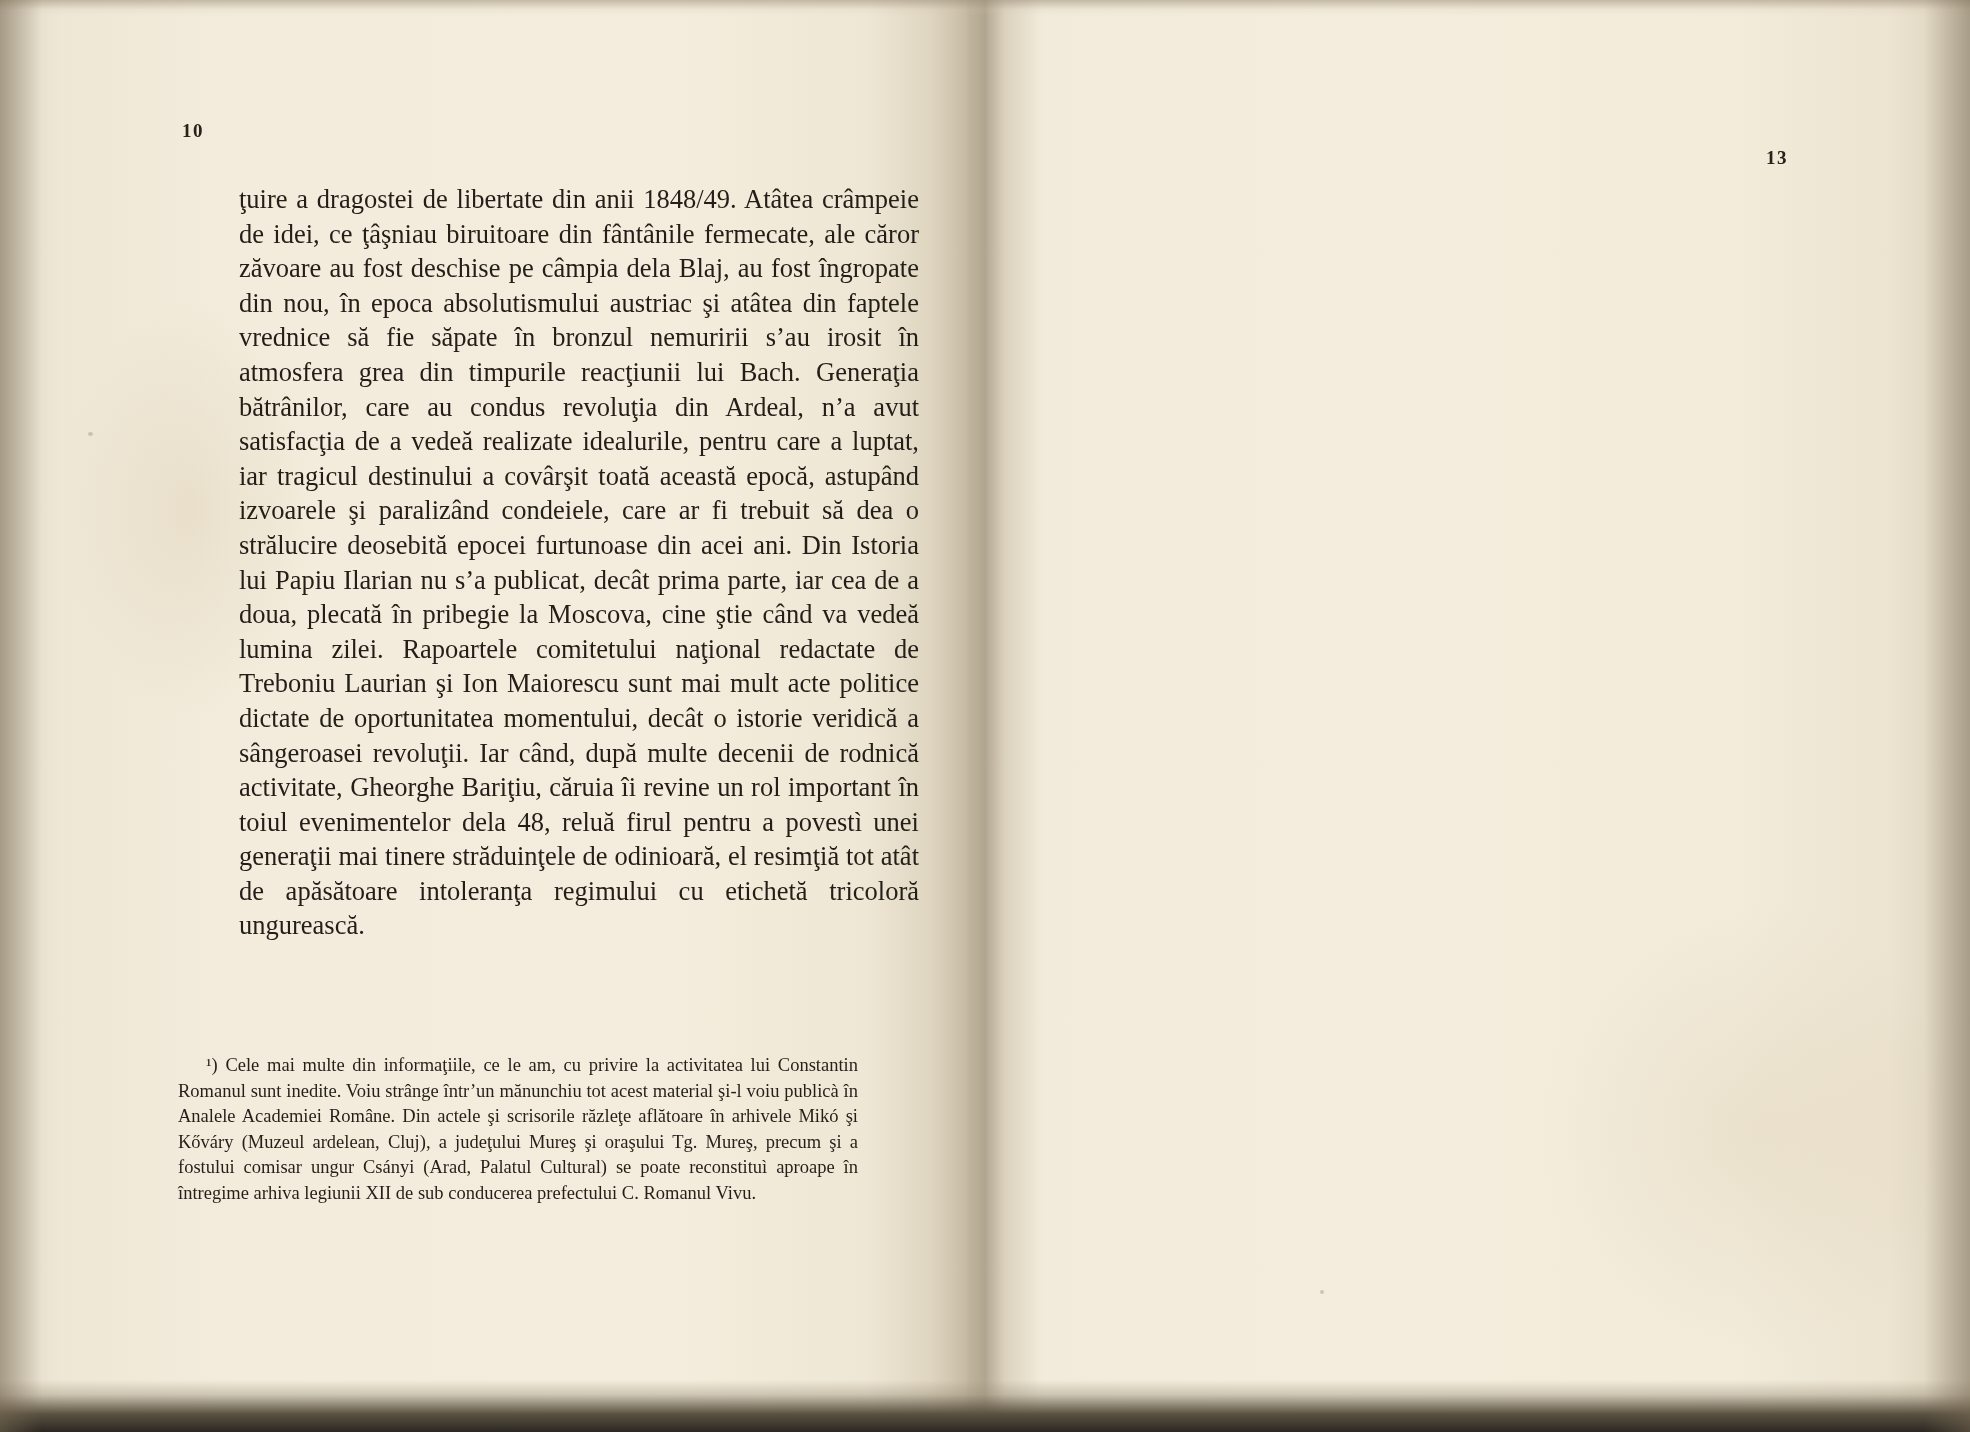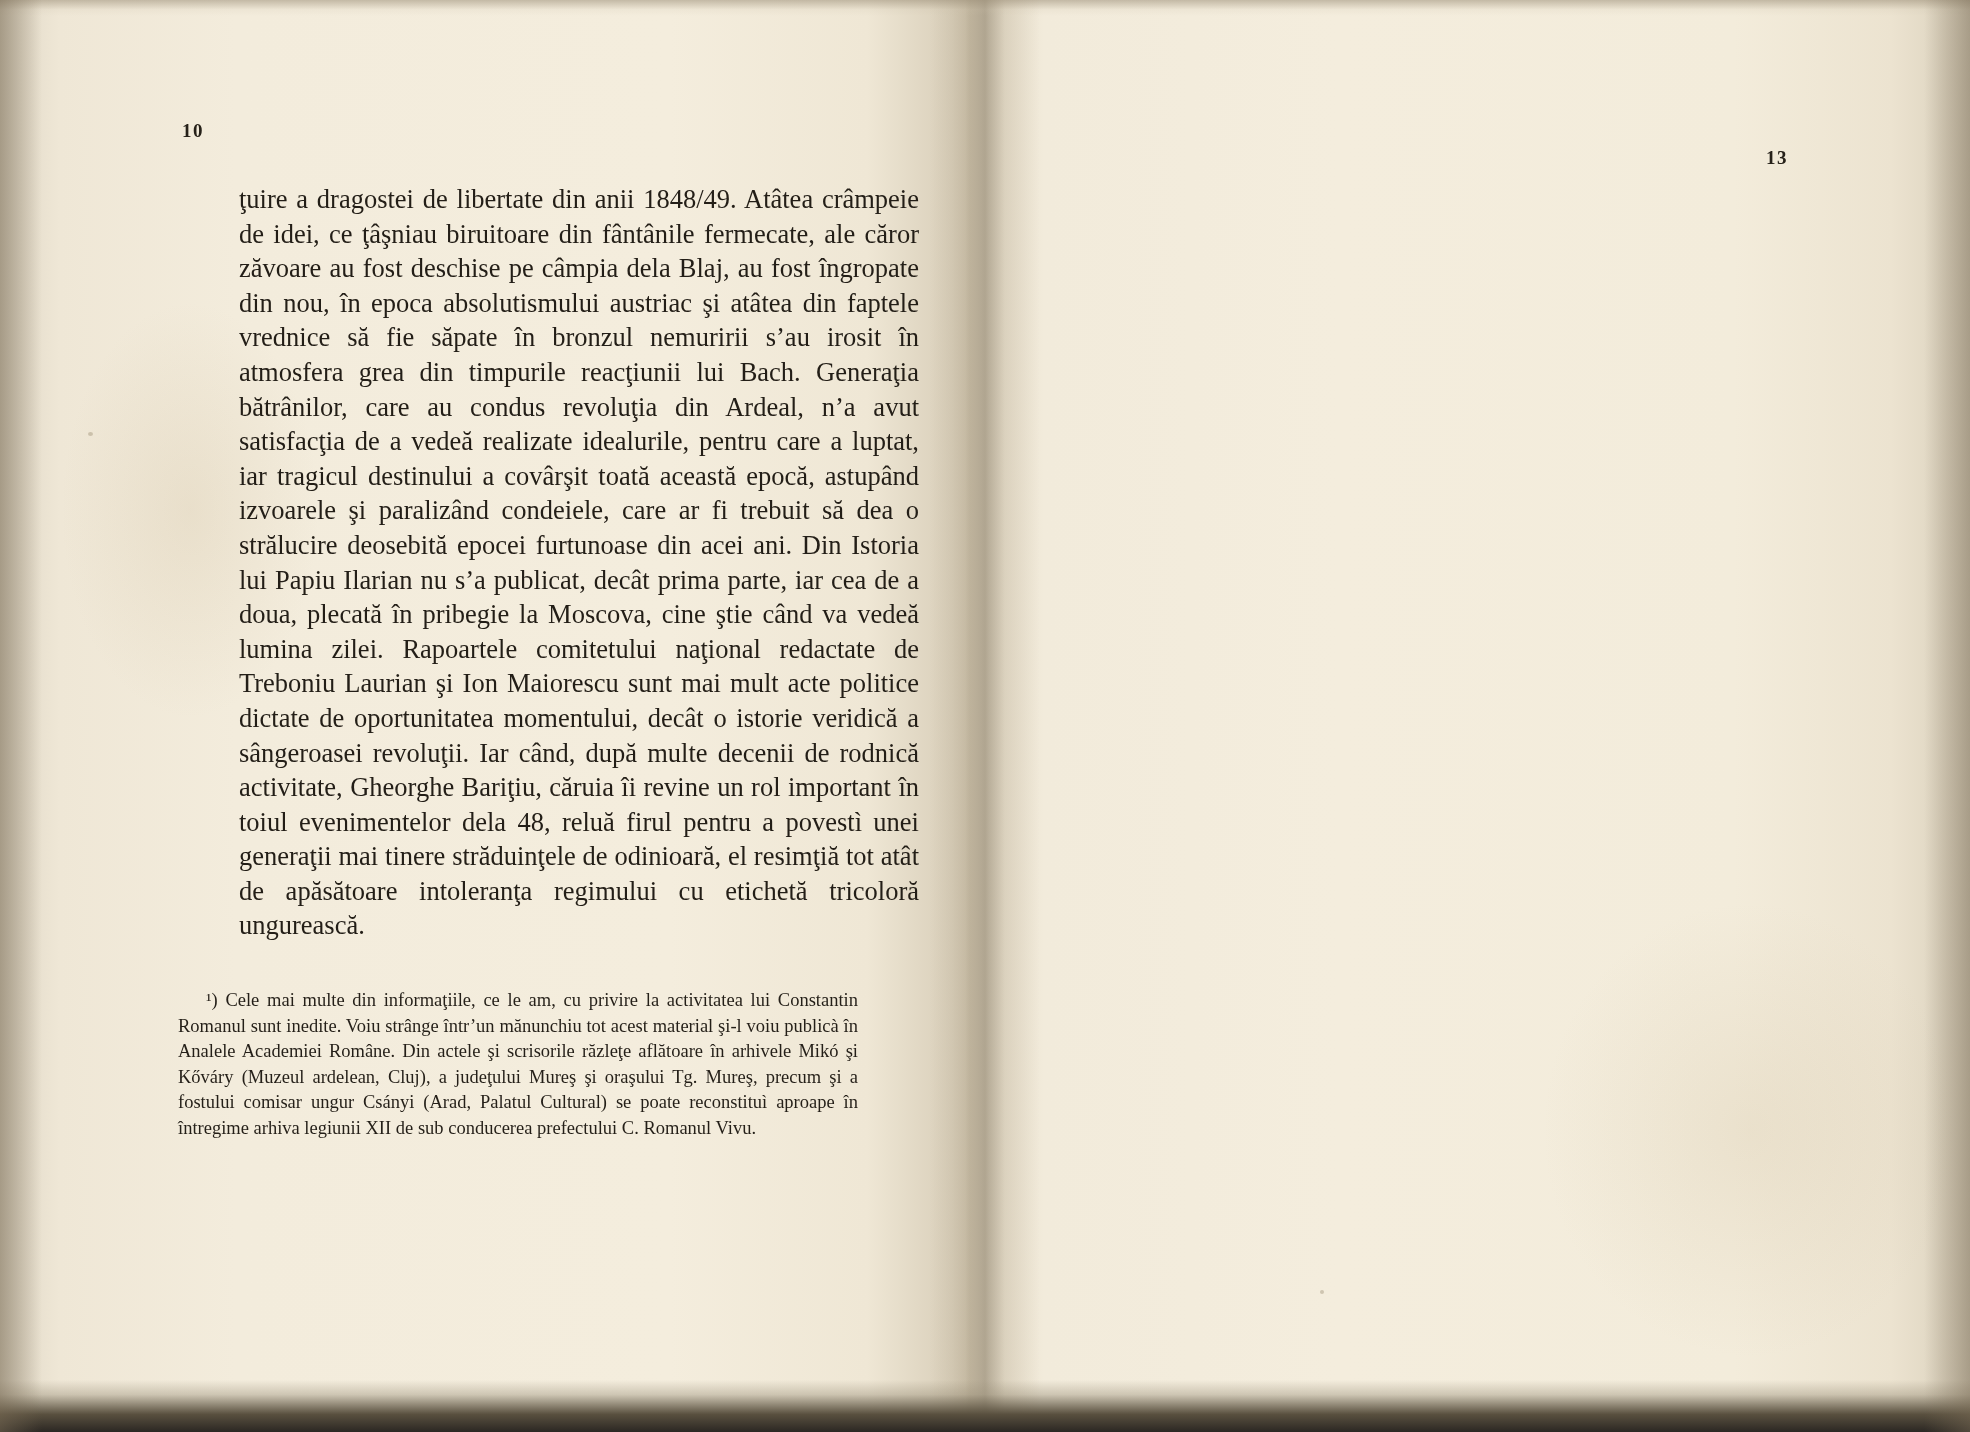--- a/index.html
+++ b/index.html
@@ -112,21 +112,21 @@
   .body-text.indent { text-indent: 30px; }
   .footnote {
     font-family: "Liberation Serif", serif;
     font-size: 18.5px;
     line-height: 25.6px;
     text-align: justify;
     color: #241f18;
     margin: 0;
     text-indent: 28px;
   }
-  .fn-left  { position: absolute; left: 178px; top: 988px; width: 680px; }
+  .fn-left  { position: absolute; left: 178px; top: 1053px; width: 680px; }
 
   .speck {
     position: absolute;
     background: #8a7a5e;
     opacity: .35;
     border-radius: 50%;
     pointer-events: none;
   }
 </style>
 </head>

